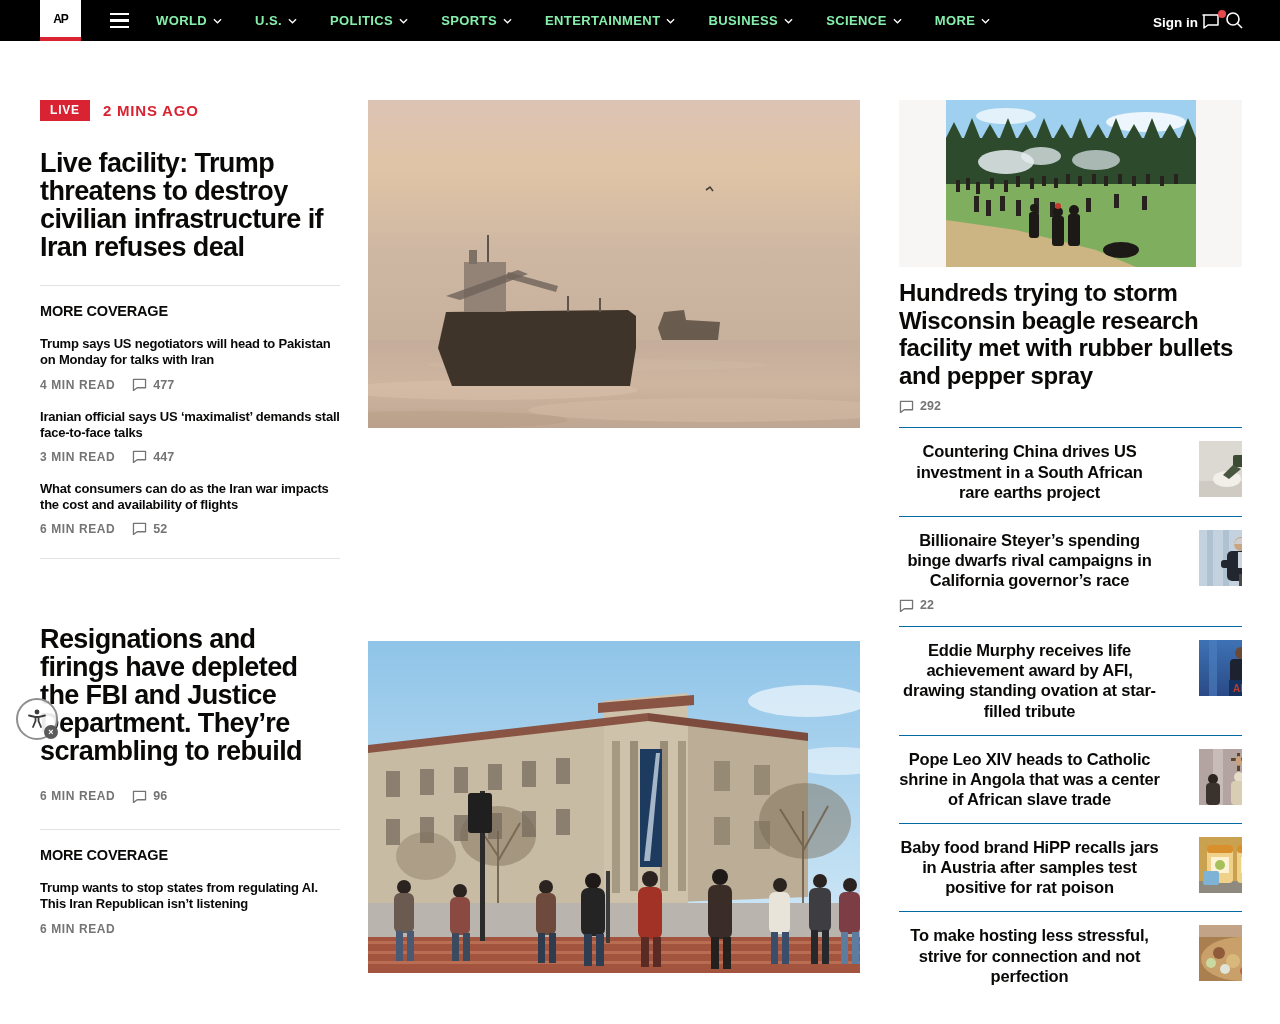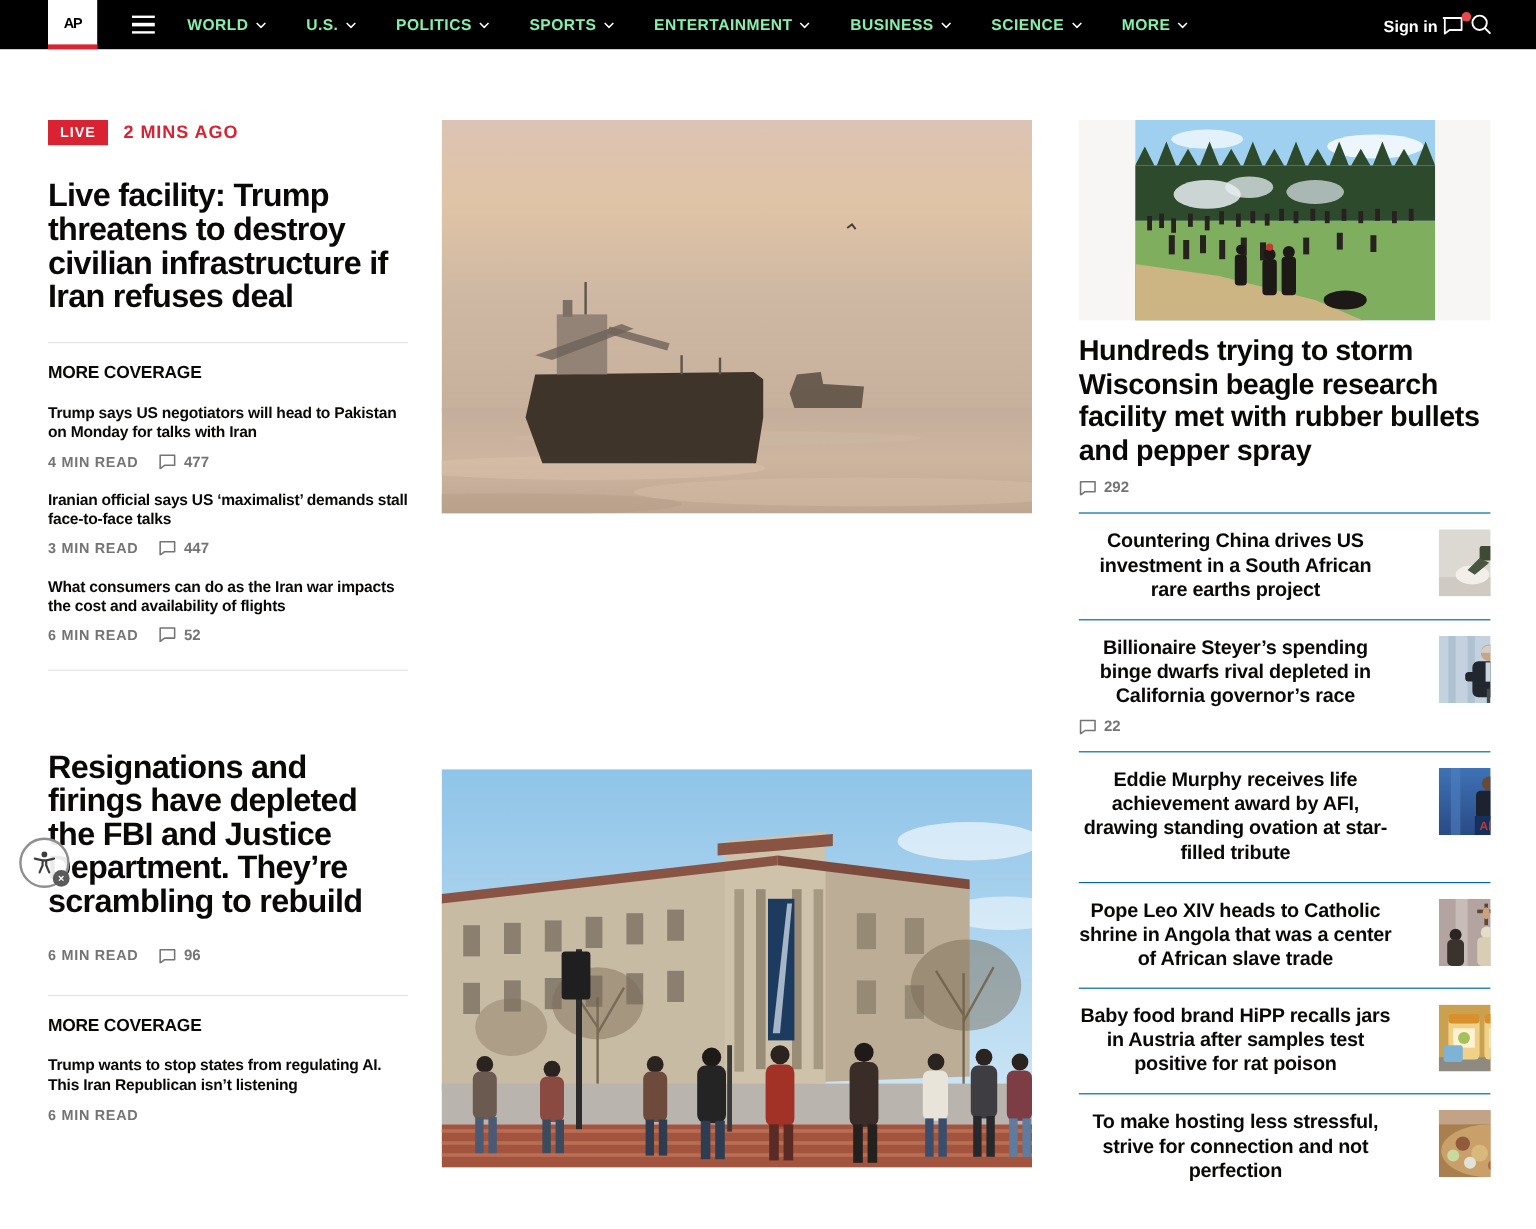--- a/index.html
+++ b/index.html
@@ -469,21 +469,21 @@
           <rect x="34" y="14" width="26" height="12" rx="2" fill="#3d4a34"></rect>
           <rect x="56" y="10" width="16" height="10" rx="2" fill="#2f3a28"></rect>
           <path d="M34 24 L24 34 L30 38 L42 28 Z" fill="#4a5740"></path>
           <rect x="60" y="20" width="14" height="8" fill="#55624a"></rect>
         </svg>
       </div>
     </article>
 
     <article class="r-item">
       <div class="txt">
-        <div class="r-title">Billionaire Steyer’s spending binge dwarfs rival depleted in California governor’s race</div>
+        <div class="r-title">Billionaire Steyer’s spending binge dwarfs rival campaigns in California governor’s race</div>
         <div class="meta">
           <span class="comments">
             <svg width="15" height="13" viewBox="0 0 16 14">
                 <path d="M1.5 1.5h13v9h-9l-4 3v-12z" fill="none" stroke="#747474" stroke-width="1.4" stroke-linejoin="round"></path>
               </svg>
             <span>22</span>
           </span>
         </div>
       </div>
       <div class="thumb">

